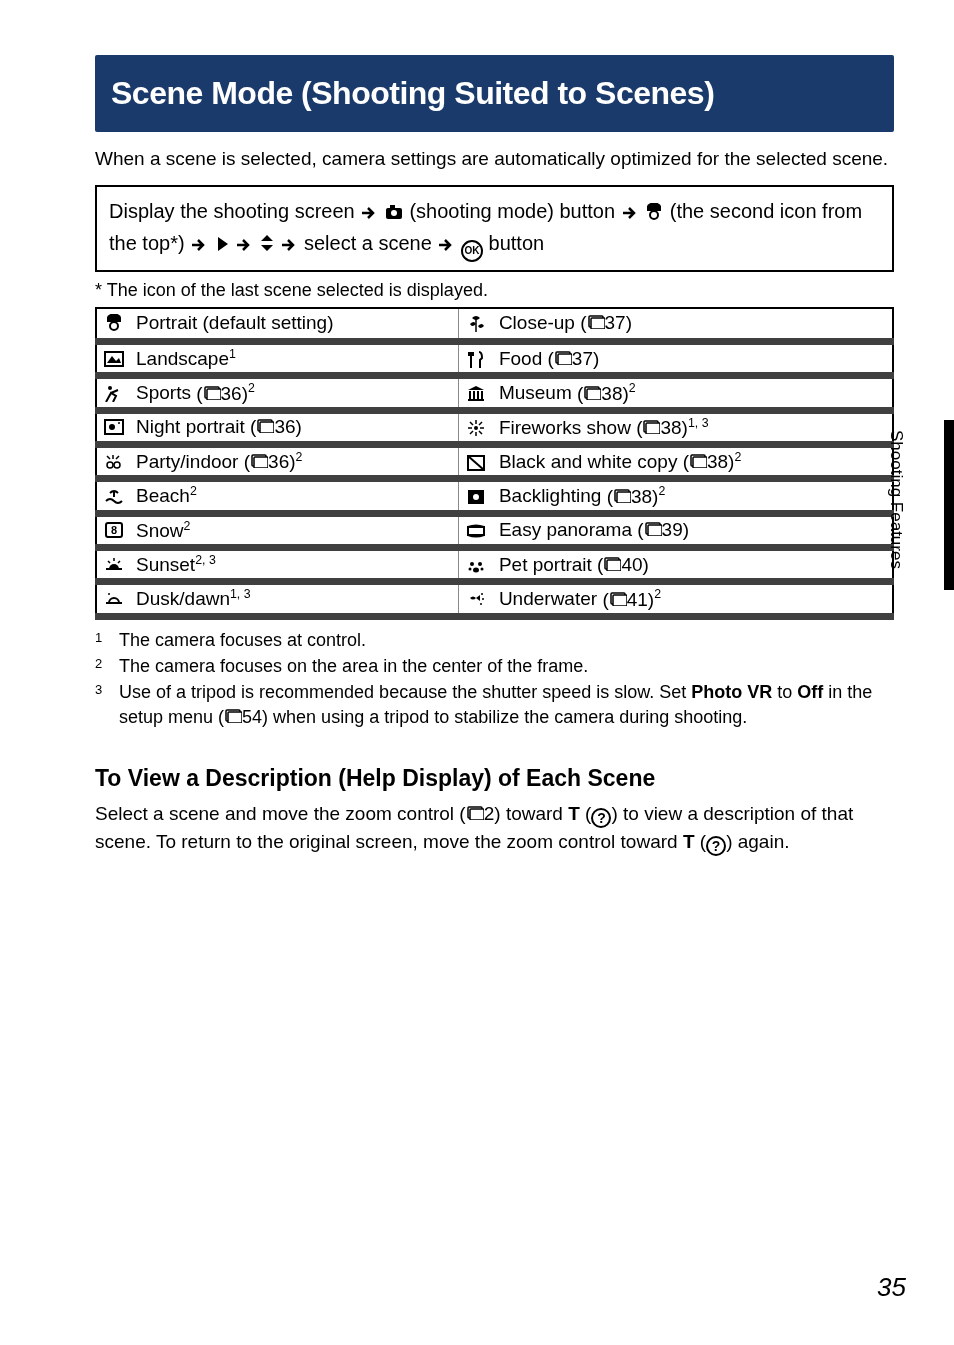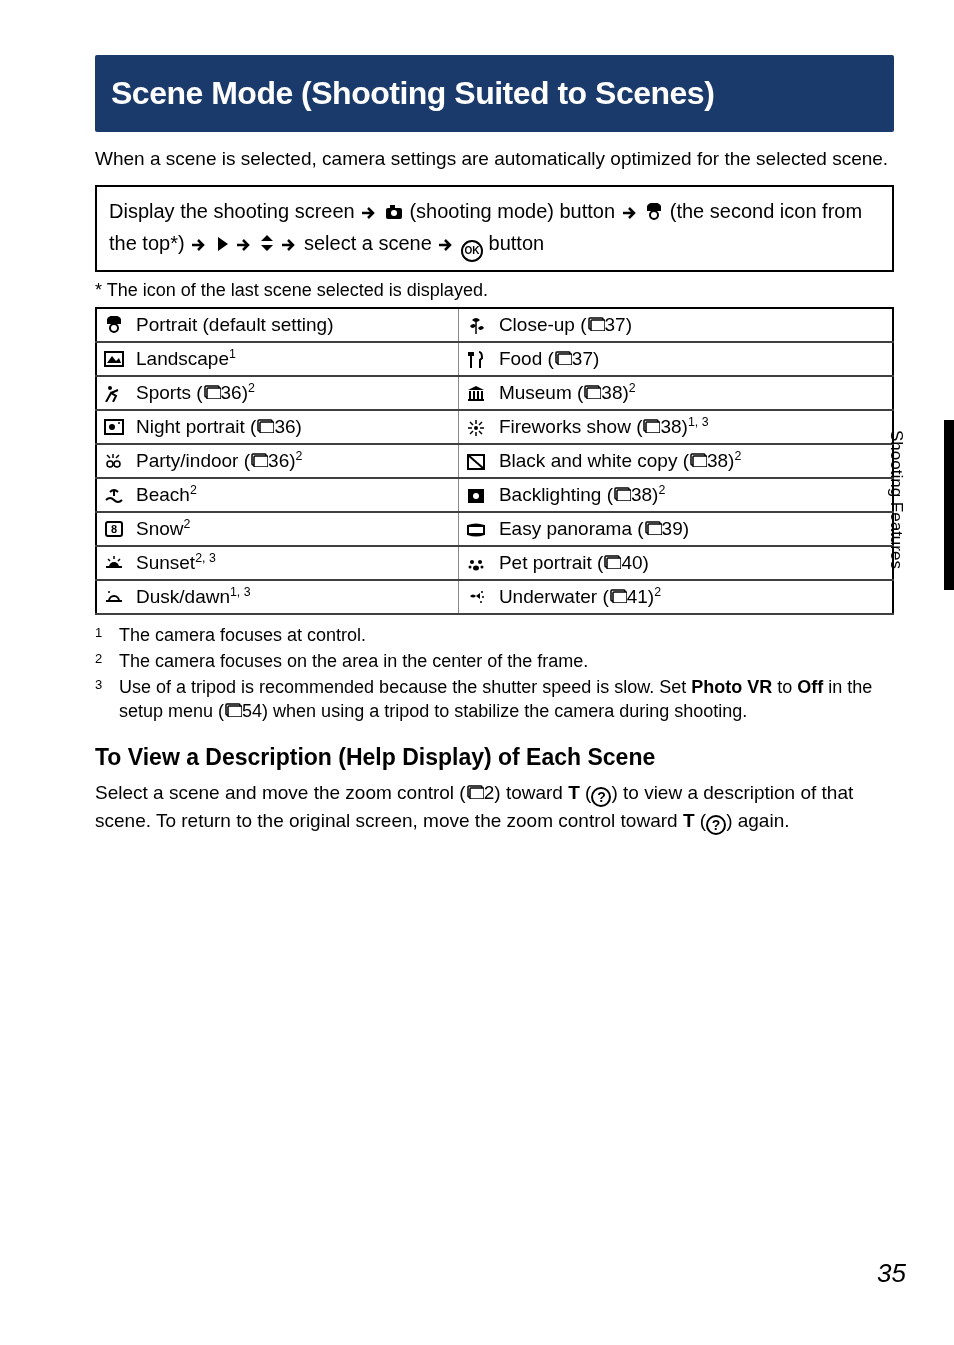--- a/index.html
+++ b/index.html
@@ -39,59 +39,59 @@
     margin-bottom: 6px;
   }
   table.scene {
     width: 100%;
     border-collapse: collapse;
     border: 2px solid #000;
     font-size: 19px;
   }
   table.scene td {
     border-top: 1px solid #8a8a8a;
-    border-bottom: 2px solid #404040;
+    border-bottom: 7px solid #404040;
     padding: 2px 6px;
     vertical-align: middle;
     height: 34px;
   }
   table.scene tr:first-child td { border-top: none; }
   table.scene td.icon { width: 34px; text-align: center; }
   table.scene td.icon svg { vertical-align: -3px; }
   table.scene td.split { border-left: 1px solid #8a8a8a; }
   sup { font-size: 0.65em; vertical-align: super; }
   .book-ref { white-space: nowrap; }
   .footnotes {
     margin-top: 8px;
     font-size: 18px;
     line-height: 1.35;
   }
   .footnotes .fn { display: flex; gap: 8px; margin-bottom: 2px; }
   .footnotes .fn .num { width: 16px; flex: 0 0 auto; font-size: 13px; padding-top: 1px; }
   .h2 {
     font-size: 23px;
     font-weight: bold;
-    margin-top: 20px;
+    margin-top: 36px;
     margin-bottom: 8px;
   }
   .help-body {
     font-size: 19px;
     line-height: 1.45;
   }
   .side-tab {
     position: absolute;
     right: 48px;
     top: 430px;
     writing-mode: vertical-rl;
     font-size: 17px;
   }
   .page-num {
     position: absolute;
     right: 48px;
-    bottom: 56px;
+    bottom: 42px;
     font-style: italic;
     font-size: 26px;
   }
   .black-bar {
     position: absolute;
     right: 0;
     top: 420px;
     width: 10px;
     height: 170px;
     background: #000;

